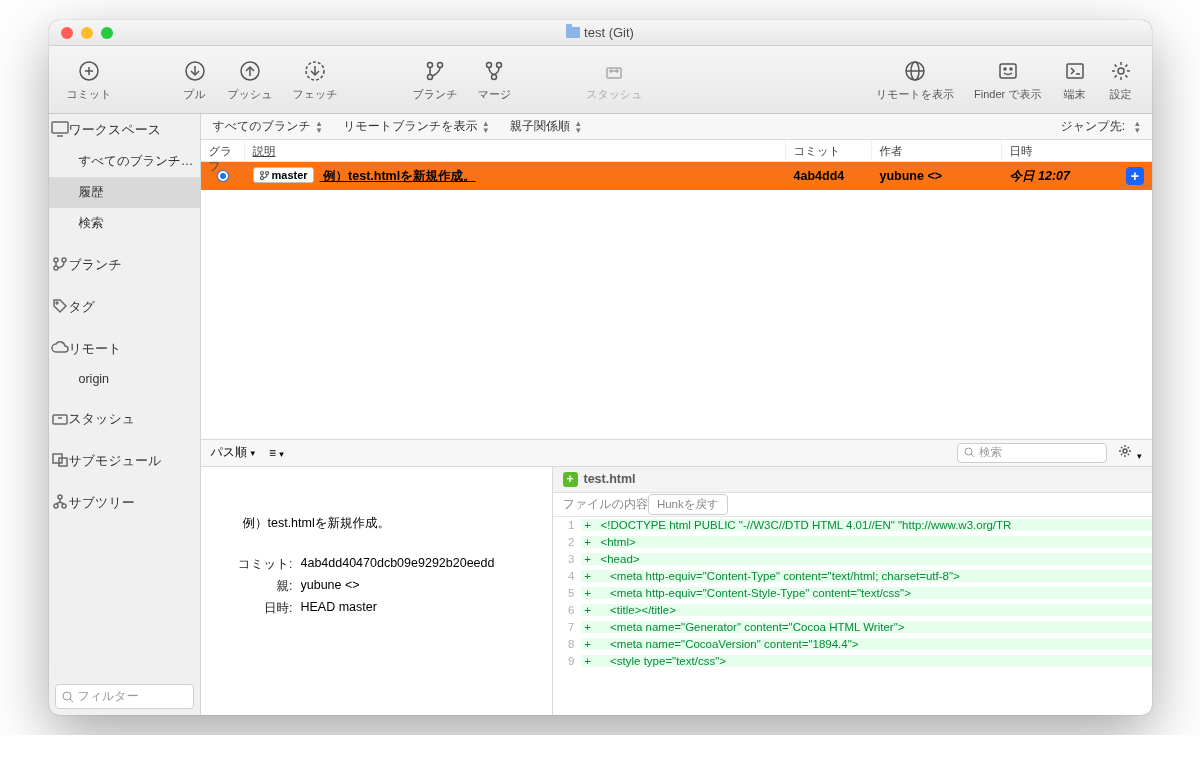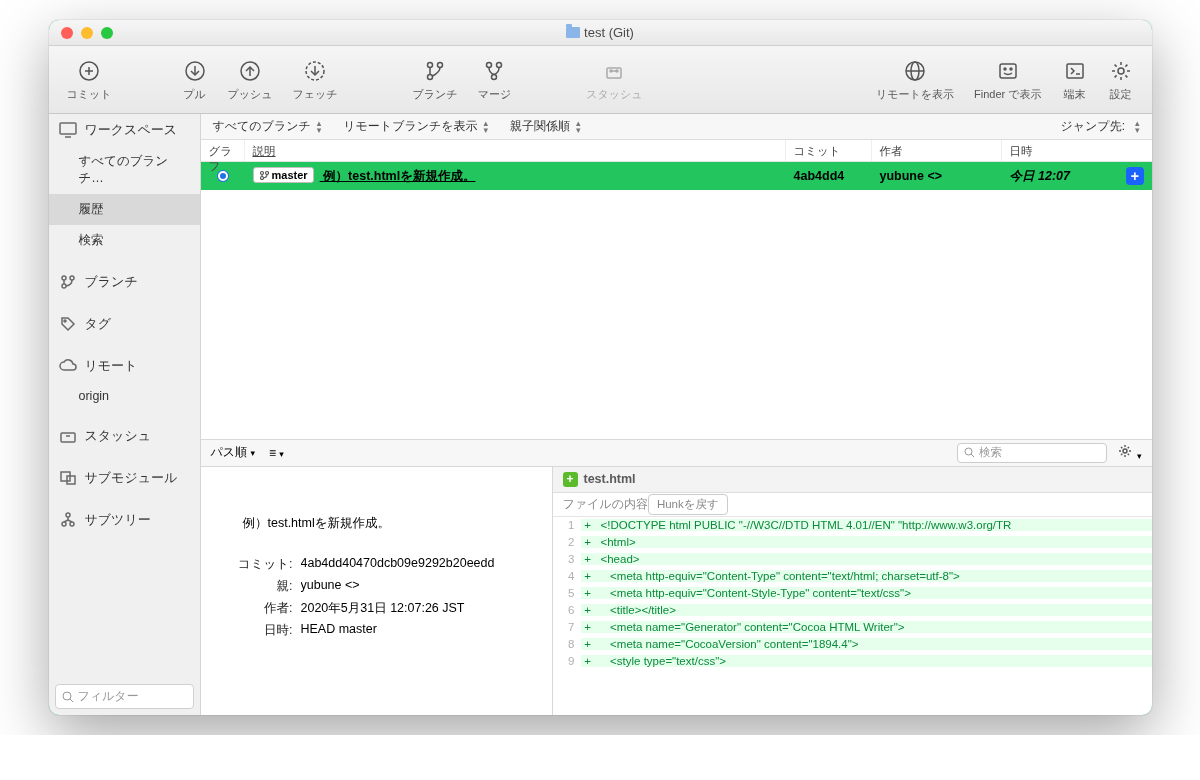--- a/index.html
+++ b/index.html
@@ -1,33 +1,33 @@
 <!DOCTYPE html>
 <html><head>
 <meta charset="utf-8">
 <style>
 * { margin:0; padding:0; box-sizing:border-box; font-family: -apple-system, "Helvetica Neue", Arial, sans-serif; }
 body { background:#fff; padding:20px; }
-.window { width:1103px; height:695px; margin:0 auto; border-radius:10px; overflow:hidden; box-shadow:0 20px 60px rgba(0,0,0,.35), 0 0 0 1px rgba(0,0,0,.05); background:#22c55e; display:flex; flex-direction:column; }
+.window { width:1103px; height:695px; margin:0 auto; border-radius:10px; overflow:hidden; box-shadow:0 20px 60px rgba(0,0,0,.35), 0 0 0 1px rgba(0,0,0,.05); background:#f97316; display:flex; flex-direction:column; }
 .titlebar { height:26px; background:linear-gradient(#f6f6f6,#e8e8e8); display:flex; align-items:center; padding:0 12px; border-bottom:1px solid #d0d0d0; position:relative; }
 .traffic { display:flex; gap:8px; }
 .traffic span { width:12px; height:12px; border-radius:50%; display:block; }
 .tl-close{background:#ff5f57;} .tl-min{background:#febc2e;} .tl-max{background:#28c840;}
 .title-center { position:absolute; left:0; right:0; text-align:center; font-size:13px; color:#4a4a4a; display:flex; justify-content:center; align-items:center; gap:4px; pointer-events:none;}
 .folder-icon{width:14px;height:11px;background:#8bb4e8;border-radius:1px;position:relative;display:inline-block;}
 .folder-icon::before{content:"";position:absolute;top:-3px;left:0;width:6px;height:3px;background:#8bb4e8;border-radius:1px 1px 0 0;}
 .toolbar { height:68px; background:linear-gradient(#f5f5f5,#e8e8e8); border-bottom:1px solid #c8c8c8; display:flex; align-items:center; padding:0 8px; }
 .tb-item { display:flex; flex-direction:column; align-items:center; gap:3px; padding:0 10px; font-size:11px; color:#555; cursor:pointer; }
 .tb-icon { width:26px; height:26px; display:flex; align-items:center; justify-content:center; }
 .tb-icon svg { stroke:#555; fill:none; stroke-width:1.5; }
 .tb-spacer{ flex:1; }
 .tb-item.disabled { opacity:.45; }
 .body { flex:1; display:flex; min-height:0; }
 .sidebar { width:152px; background:#f0f0f0; border-right:1px solid #d5d5d5; display:flex; flex-direction:column; font-size:13px; color:#333; }
-.side-item { display:flex; align-items:center; gap:8px; padding:7px 10px; cursor:pointer; }
+.side-item { display:flex; align-items:flex-start; gap:0; padding:7px 2px; cursor:pointer; }
 .side-item.indent { padding-left:30px; font-size:12.5px; }
 .side-item.active { background:#d9d9d9; }
 .side-icon { width:18px; height:16px; display:flex; align-items:center; justify-content:center; }
 .side-icon svg { stroke:#6a6a6a; fill:none; stroke-width:1.5; }
 .side-spacer { flex:1; }
 .filterbox { margin:6px; border:1px solid #d0d0d0; border-radius:4px; background:#fff; display:flex; align-items:center; padding:3px 6px; gap:4px; font-size:12px; color:#999;}
 .main { flex:1; display:flex; flex-direction:column; min-width:0; }
 .filterbar { height:26px; background:#f7f7f7; border-bottom:1px solid #dcdcdc; display:flex; align-items:center; font-size:12px; color:#333; padding:0 12px; gap:22px;}
 .filterbar .sel{display:flex;align-items:center;gap:6px;}
 .updn{display:inline-block;font-size:9px;line-height:7px;color:#777;}
@@ -379,24 +379,20 @@
           <div class="msg">例）test.htmlを新規作成。</div>
           <div class="kv">
               <div class="k">コミット:</div>
               <div class="v">4ab4dd40470dcb09e9292b20eedd</div>
             </div>
           <div class="kv">
               <div class="k">親:</div>
               <div class="v">yubune &lt;&gt;</div>
             </div>
           <div class="kv">
-              <div class="k">作者:</div>
-              <div class="v">2020年5月31日 12:07:26 JST</div>
-            </div>
-          <div class="kv">
               <div class="k">日時:</div>
               <div class="v">HEAD master</div>
             </div>
         </div>
 
         <div class="right-diff">
           <div class="filehdr">
             <span class="addbadge">+</span>
             <span>test.html</span>
           </div>

